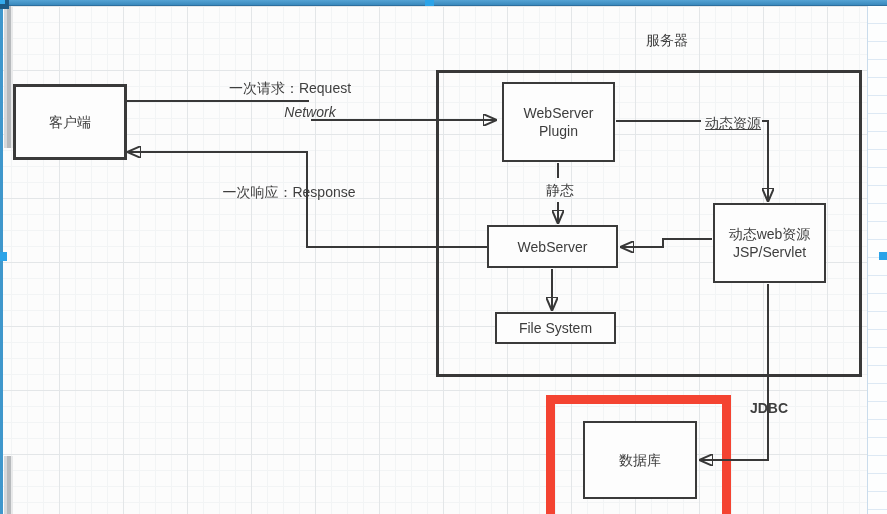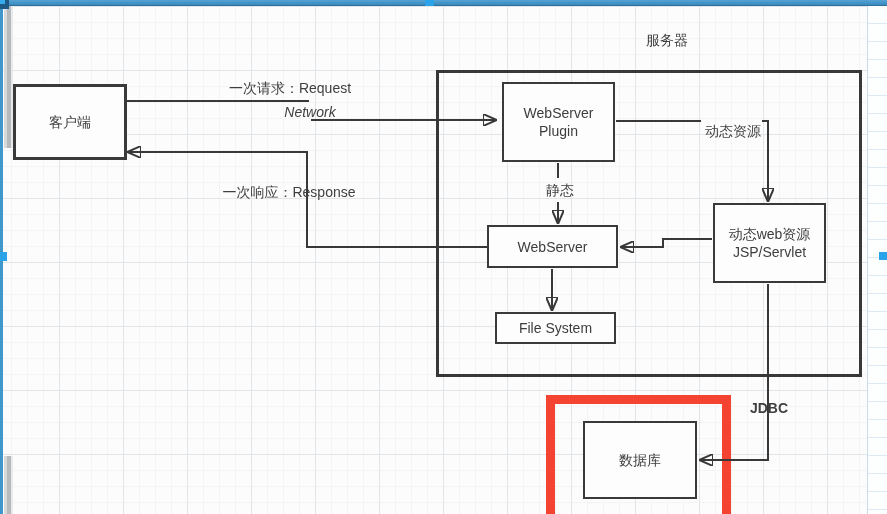--- a/index.html
+++ b/index.html
@@ -53,21 +53,21 @@
 
   .lbl{
     position:absolute;transform:translate(-50%,-50%);white-space:nowrap;
     color:#3f3f3f;font-size:14px;z-index:30;
   }
   .lbl-request{left:290px;top:45px;margin-top:44px;}
   .lbl-network{left:310px;top:112px;font-style:italic;}
   .lbl-response{left:289px;top:193px;}
   .lbl-server{left:667px;top:41px;}
   .lbl-static{left:560px;top:191px;}
-  .lbl-dynamic{left:733px;top:132px;}
+  .lbl-dynamic{left:733px;top:124px;text-decoration:underline;}
   .lbl-jdbc{left:769px;top:408px;font-weight:bold;}
 
   .wires{position:absolute;left:0;top:0;z-index:20;}
   .wires path{stroke:#383838;stroke-width:2;fill:none;}
 
   .red-highlight{
     position:absolute;left:546px;top:395px;width:185px;height:190px;
     box-sizing:border-box;border:9px solid #f44331;z-index:9;background:transparent;
   }
 </style>

